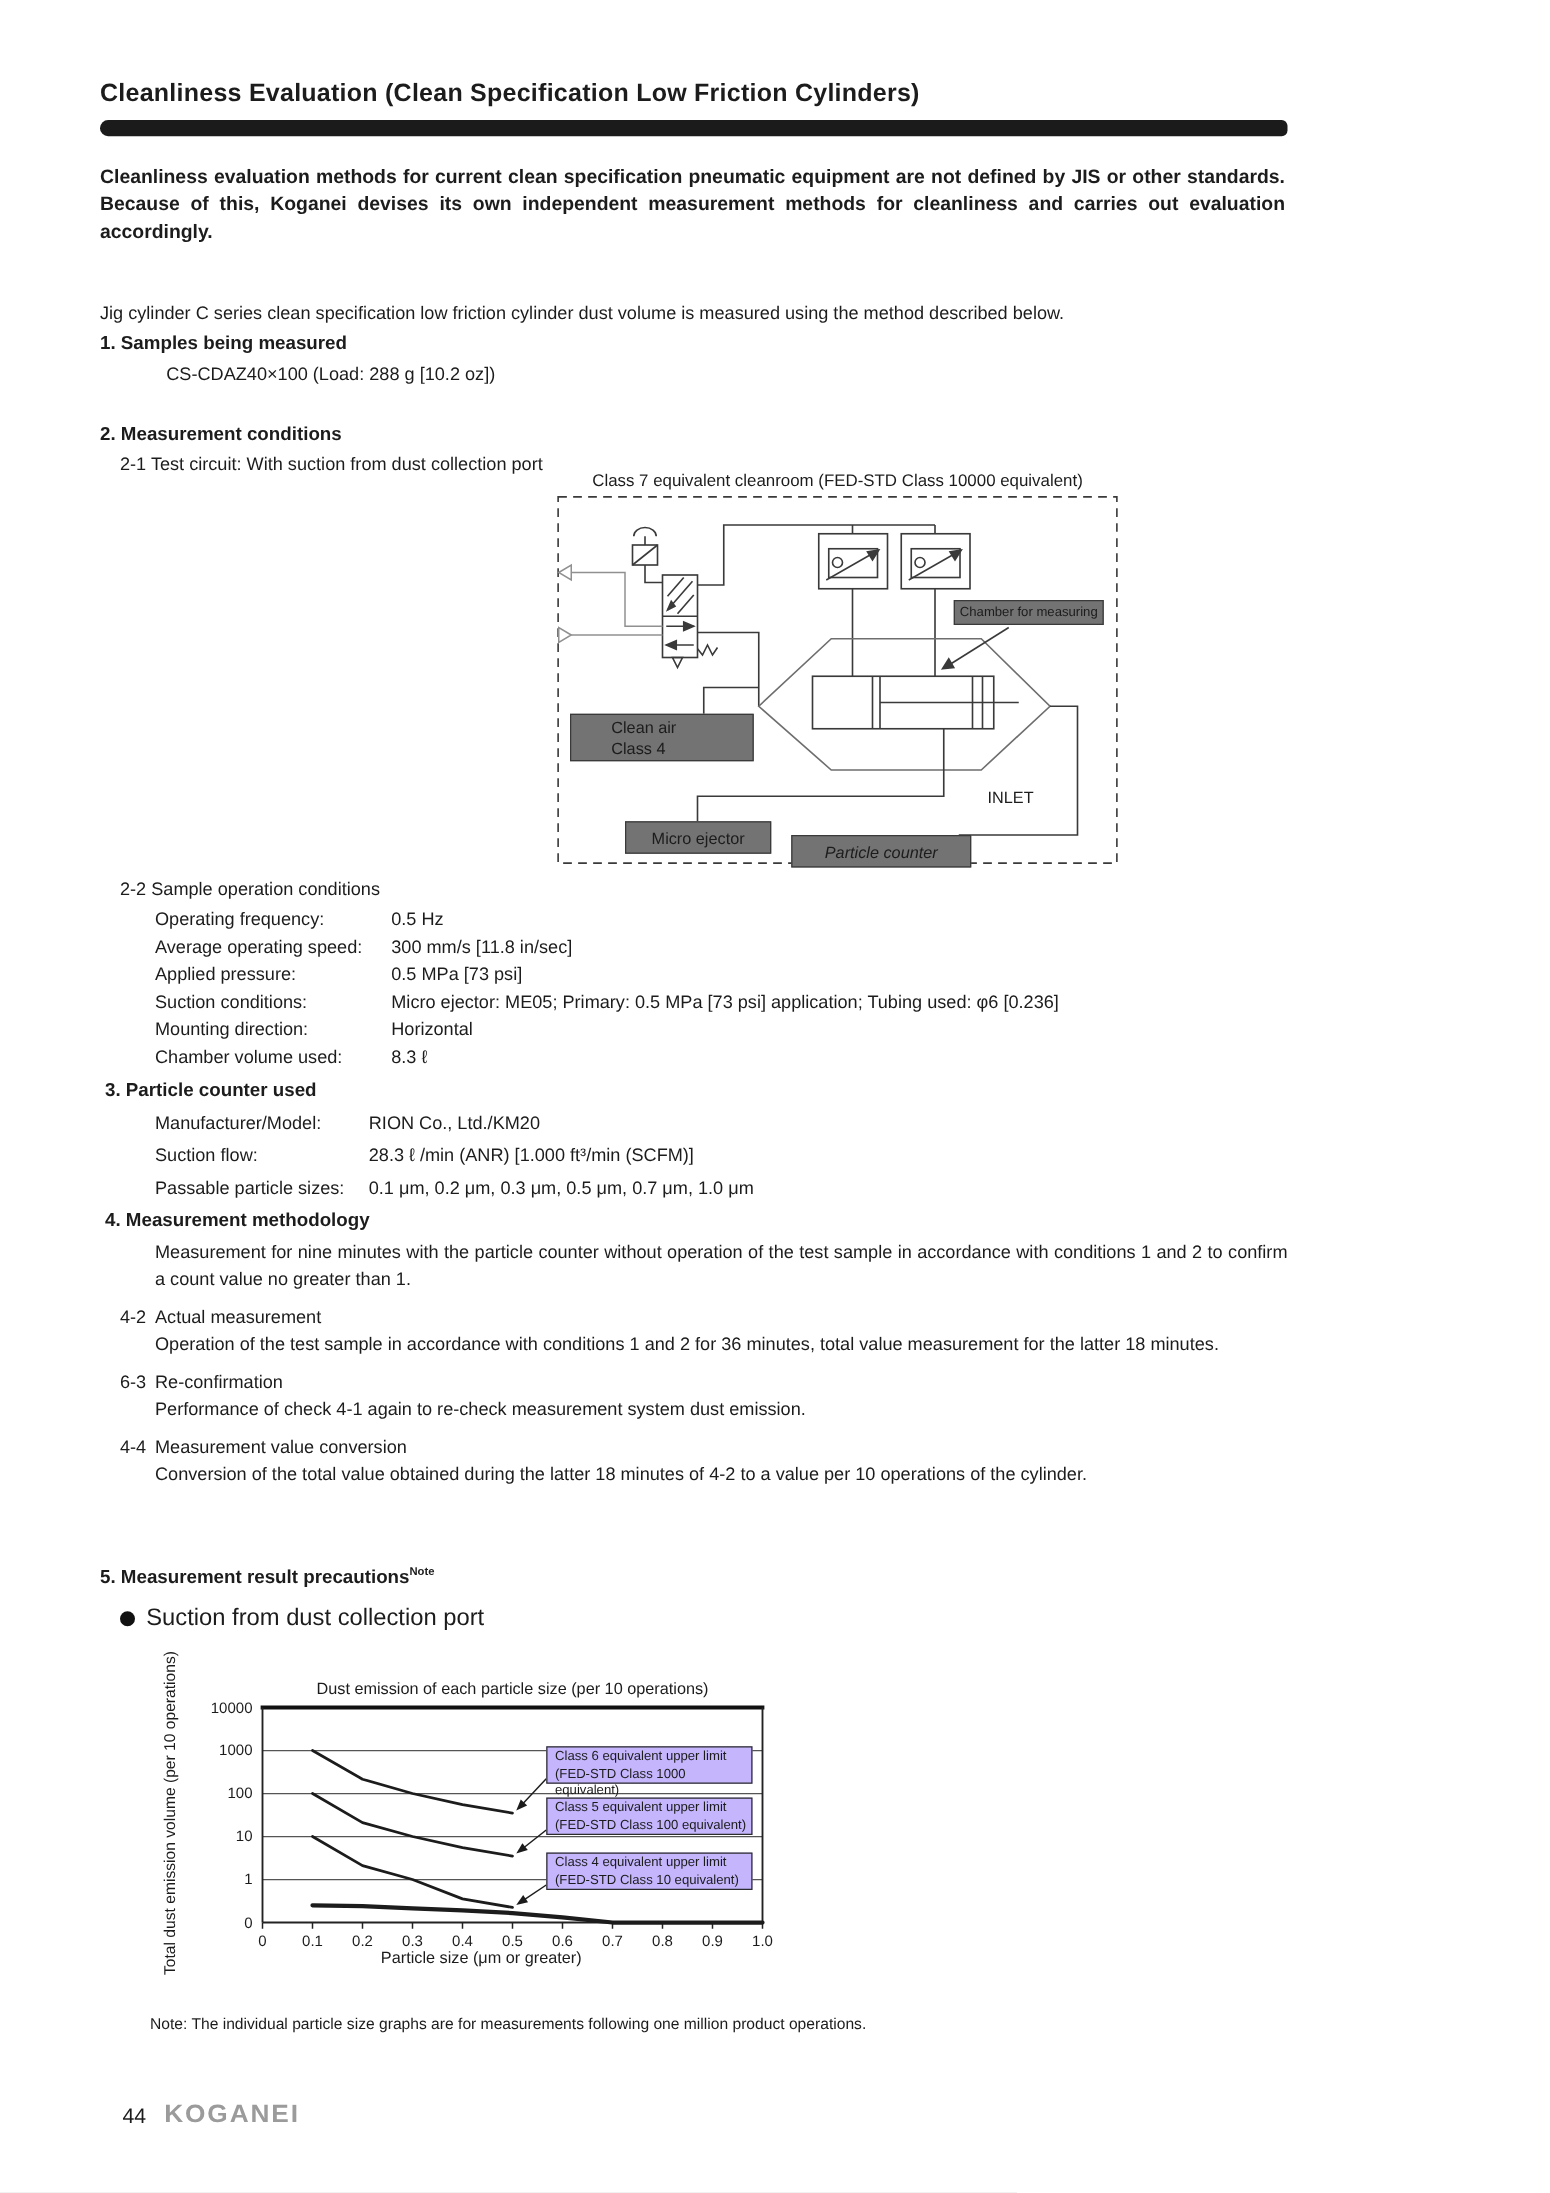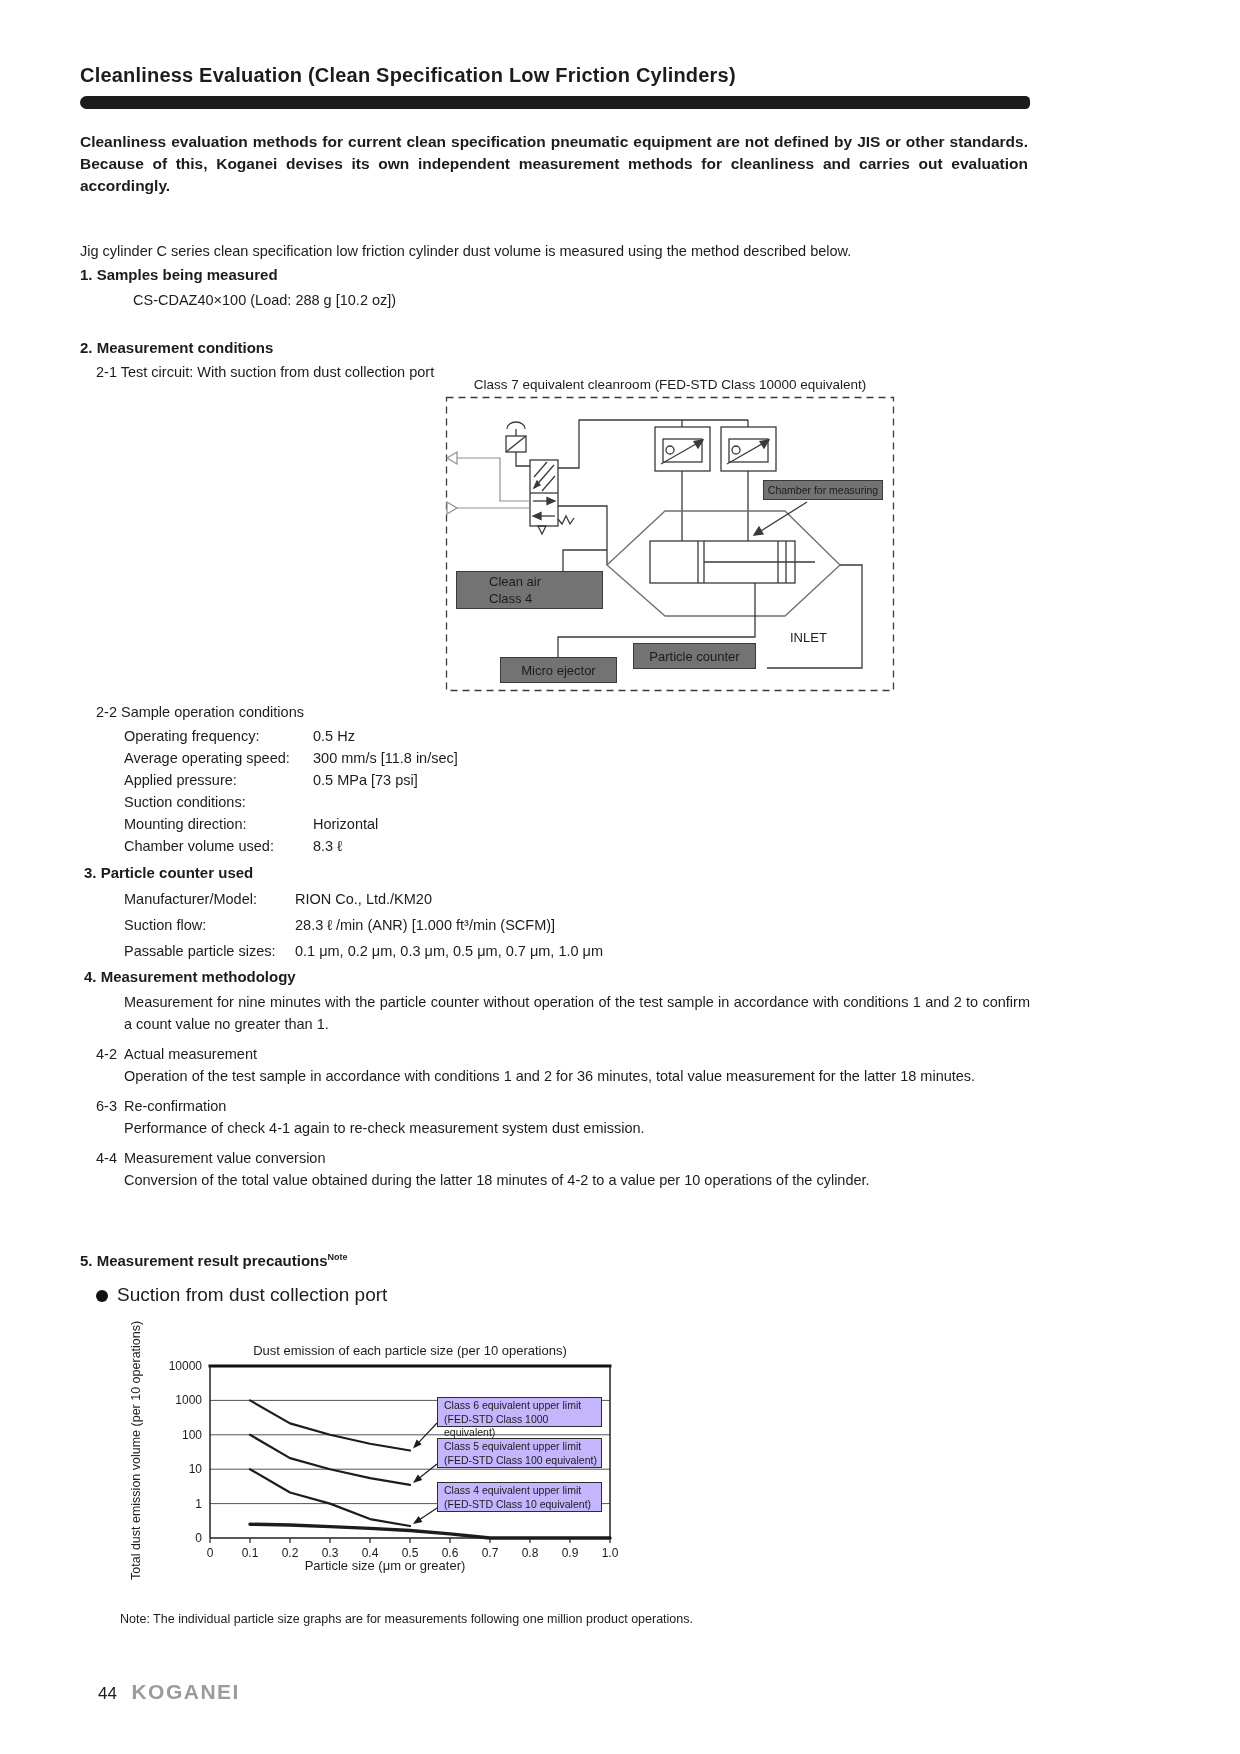--- a/index.html
+++ b/index.html
@@ -137,40 +137,41 @@
           <line x1="12" y1="112" x2="85" y2="112"></line>
         </g>
       </g>
     </svg>
     <div class="dbox" style="left:318px;top:84px;width:120px;height:20px;font-size:10.5px;">Chamber for measuring</div>
     <div class="dbox two" style="left:11px;top:175px;width:147px;height:38px;">
       <span>Clean air</span>
       <span>Class 4</span>
     </div>
     <div class="dbox" style="left:55px;top:261px;width:117px;height:26px;">Micro ejector</div>
-    <div class="dbox" style="left:188px;top:247px;width:123px;height:26px;">Particle counter</div>
+    <div class="dbox" style="left:188px;top:272px;width:144px;height:26px;font-style:italic;">Particle counter</div>
     <div class="inlet" style="left:345px;top:234px;">INLET</div>
   </div>
 
   <div class="abs body" style="left:96px;top:701px;">2-2 Sample operation conditions</div>
   <div class="abs rows wide" style="left:124px;top:725px;width:906px;">
     <div class="row">
         <span class="lbl">Operating frequency:</span>
         <span>0.5 Hz</span>
       </div>
     <div class="row">
         <span class="lbl">Average operating speed:</span>
         <span>300 mm/s [11.8 in/sec]</span>
       </div>
     <div class="row">
         <span class="lbl">Applied pressure:</span>
         <span>0.5 MPa [73 psi]</span>
       </div>
     <div class="row">
         <span class="lbl">Suction conditions:</span>
+        <span>Micro ejector: ME05; Primary: 0.5 MPa [73 psi] application; Tubing used: φ6 [0.236]</span>
       </div>
     <div class="row">
         <span class="lbl">Mounting direction:</span>
         <span>Horizontal</span>
       </div>
     <div class="row">
         <span class="lbl">Chamber volume used:</span>
         <span>8.3 ℓ</span>
       </div>
   </div>

